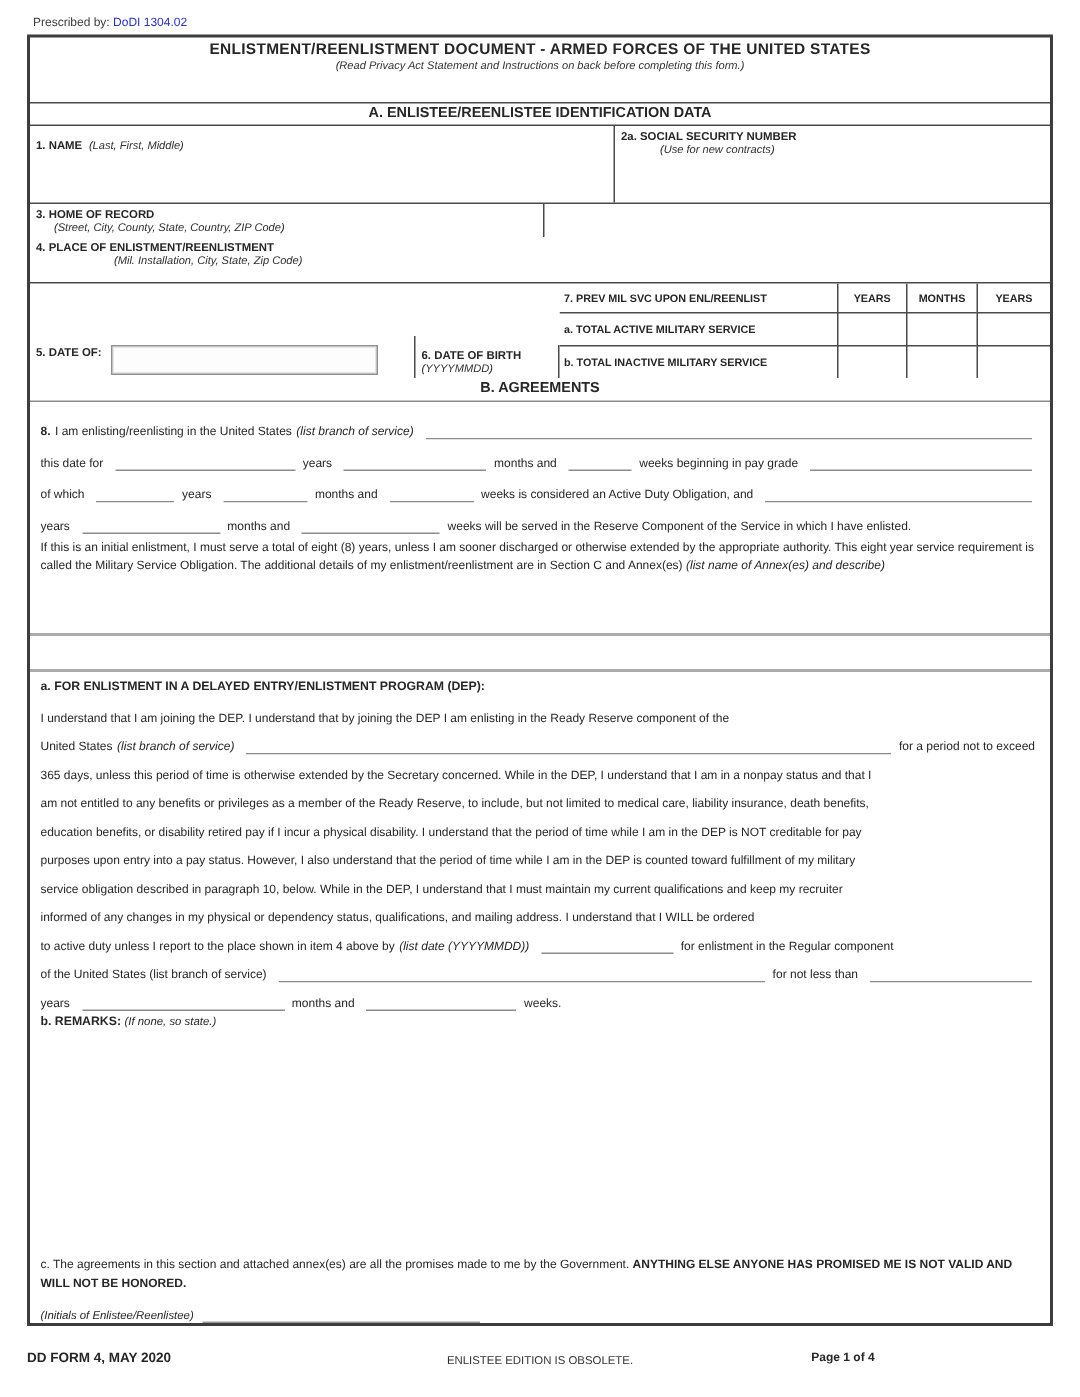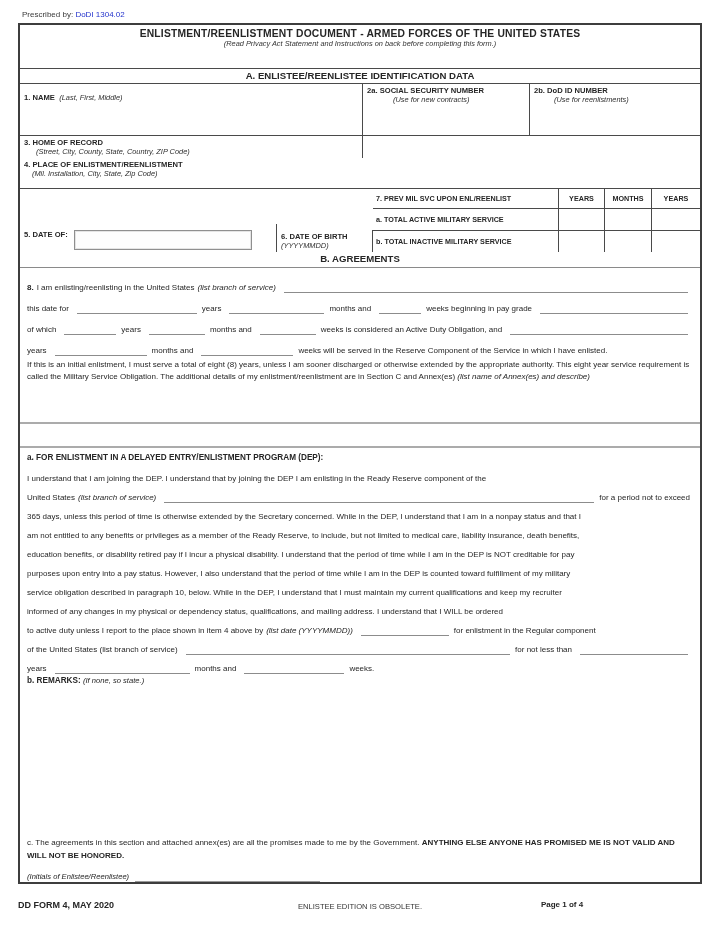--- a/index.html
+++ b/index.html
@@ -22,23 +22,23 @@
   .bar-b { border-bottom:1px solid #8a8a8a; height:16px; }
 
   .grid-row { display:flex; border-bottom:1px solid #4a4a4a; }
   .row1 { height:52px; }
   .row2 { height:53px;flex-direction:column; }
   .row3 { height:63px; border-bottom:none;align-items:flex-end; }
   .cell { border-right:1px solid #4a4a4a; padding:2px 4px; overflow:hidden; }
   .cell:last-child { border-right:none; }
   .lab { font-size:7.6px; font-weight:bold; white-space:nowrap; }
   .hint { font-size:7.4px; font-style:italic; color:#2f2f2f; white-space:nowrap; }
-  .ind1 { padding-left:12px; } .ind2 { padding-left:26px; } .ind3 { padding-left:20px; } .ind4 { padding-left:8px; }
-
-  .c-name { width:343px; } .c-ssn { width:167px; } .c-dodid { width:170px; }
+  .ind1 { padding-left:12px; } .ind2 { padding-left:26px; } .ind3 { padding-left:20px; } .ind4 { padding-left:8px;margin-left:44px; }
+
+  .c-name { width:390px; } .c-ssn { width:167px; } .c-dodid { width:170px; }
   .c-hor { width:343px; } .c-place { width:337px; }
   .c-dateof { width:257px; display:flex; align-items:flex-start; padding-top:6px; }
   .c-dob { width:96px; }
   .c-prev { width:327px; padding:0; }
 
   .date-input { width:178px; height:20px; margin-left:6px; background:#fdfdfd;
                 border:1px solid #8f8f8f; box-shadow:inset 0 0 0 1px #e4e4e4; }
 
   .ptable { display:grid; grid-template-columns:185px 46px 47px 1fr;
             grid-template-rows:19px 22px 22px; width:100%; height:63px; font-size:7.2px; }
@@ -106,24 +106,20 @@
 
     <div class="grid-row row1">
       <div class="cell c-name">
         <span class="lab">1. NAME</span>
         <span class="hint">(Last, First, Middle)</span>
       </div>
       <div class="cell c-ssn">
         <div class="lab">2a. SOCIAL SECURITY NUMBER</div>
         <div class="hint ind2">(Use for new contracts)</div>
       </div>
-      <div class="cell c-dodid">
-        <div class="lab">2b. DoD ID NUMBER</div>
-        <div class="hint ind3">(Use for reenlistments)</div>
-      </div>
     </div>
 
     <div class="grid-row row2">
       <div class="cell c-hor">
         <div class="lab">3. HOME OF RECORD</div>
         <div class="hint ind1">(Street, City, County, State, Country, ZIP Code)</div>
       </div>
       <div class="cell c-place">
         <div class="lab">4. PLACE OF ENLISTMENT/REENLISTMENT</div>
         <div class="hint ind4">(Mil. Installation, City, State, Zip Code)</div>

